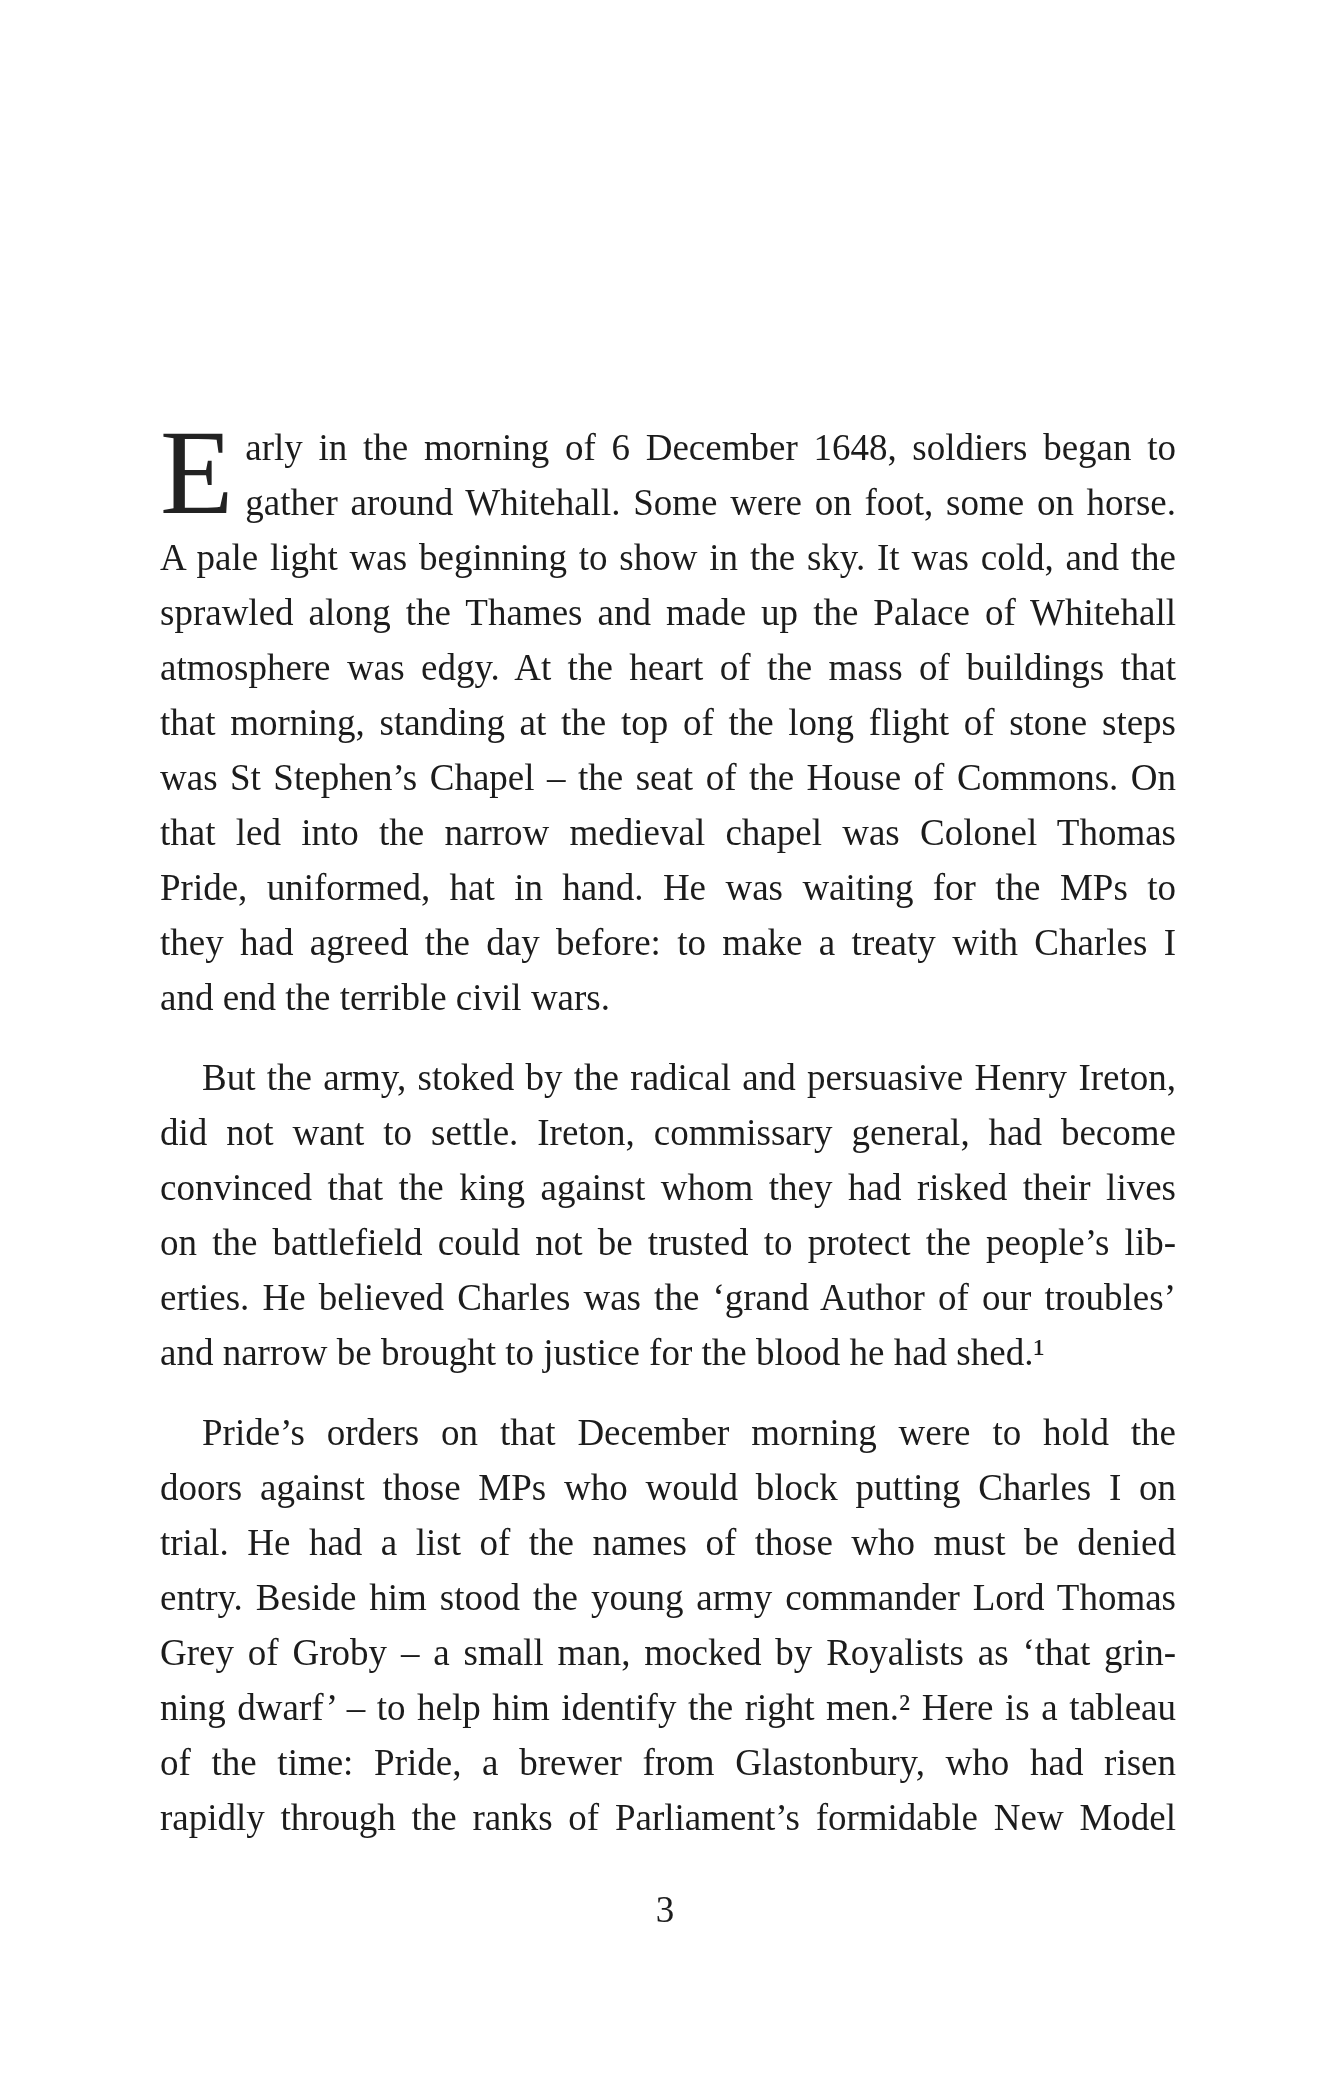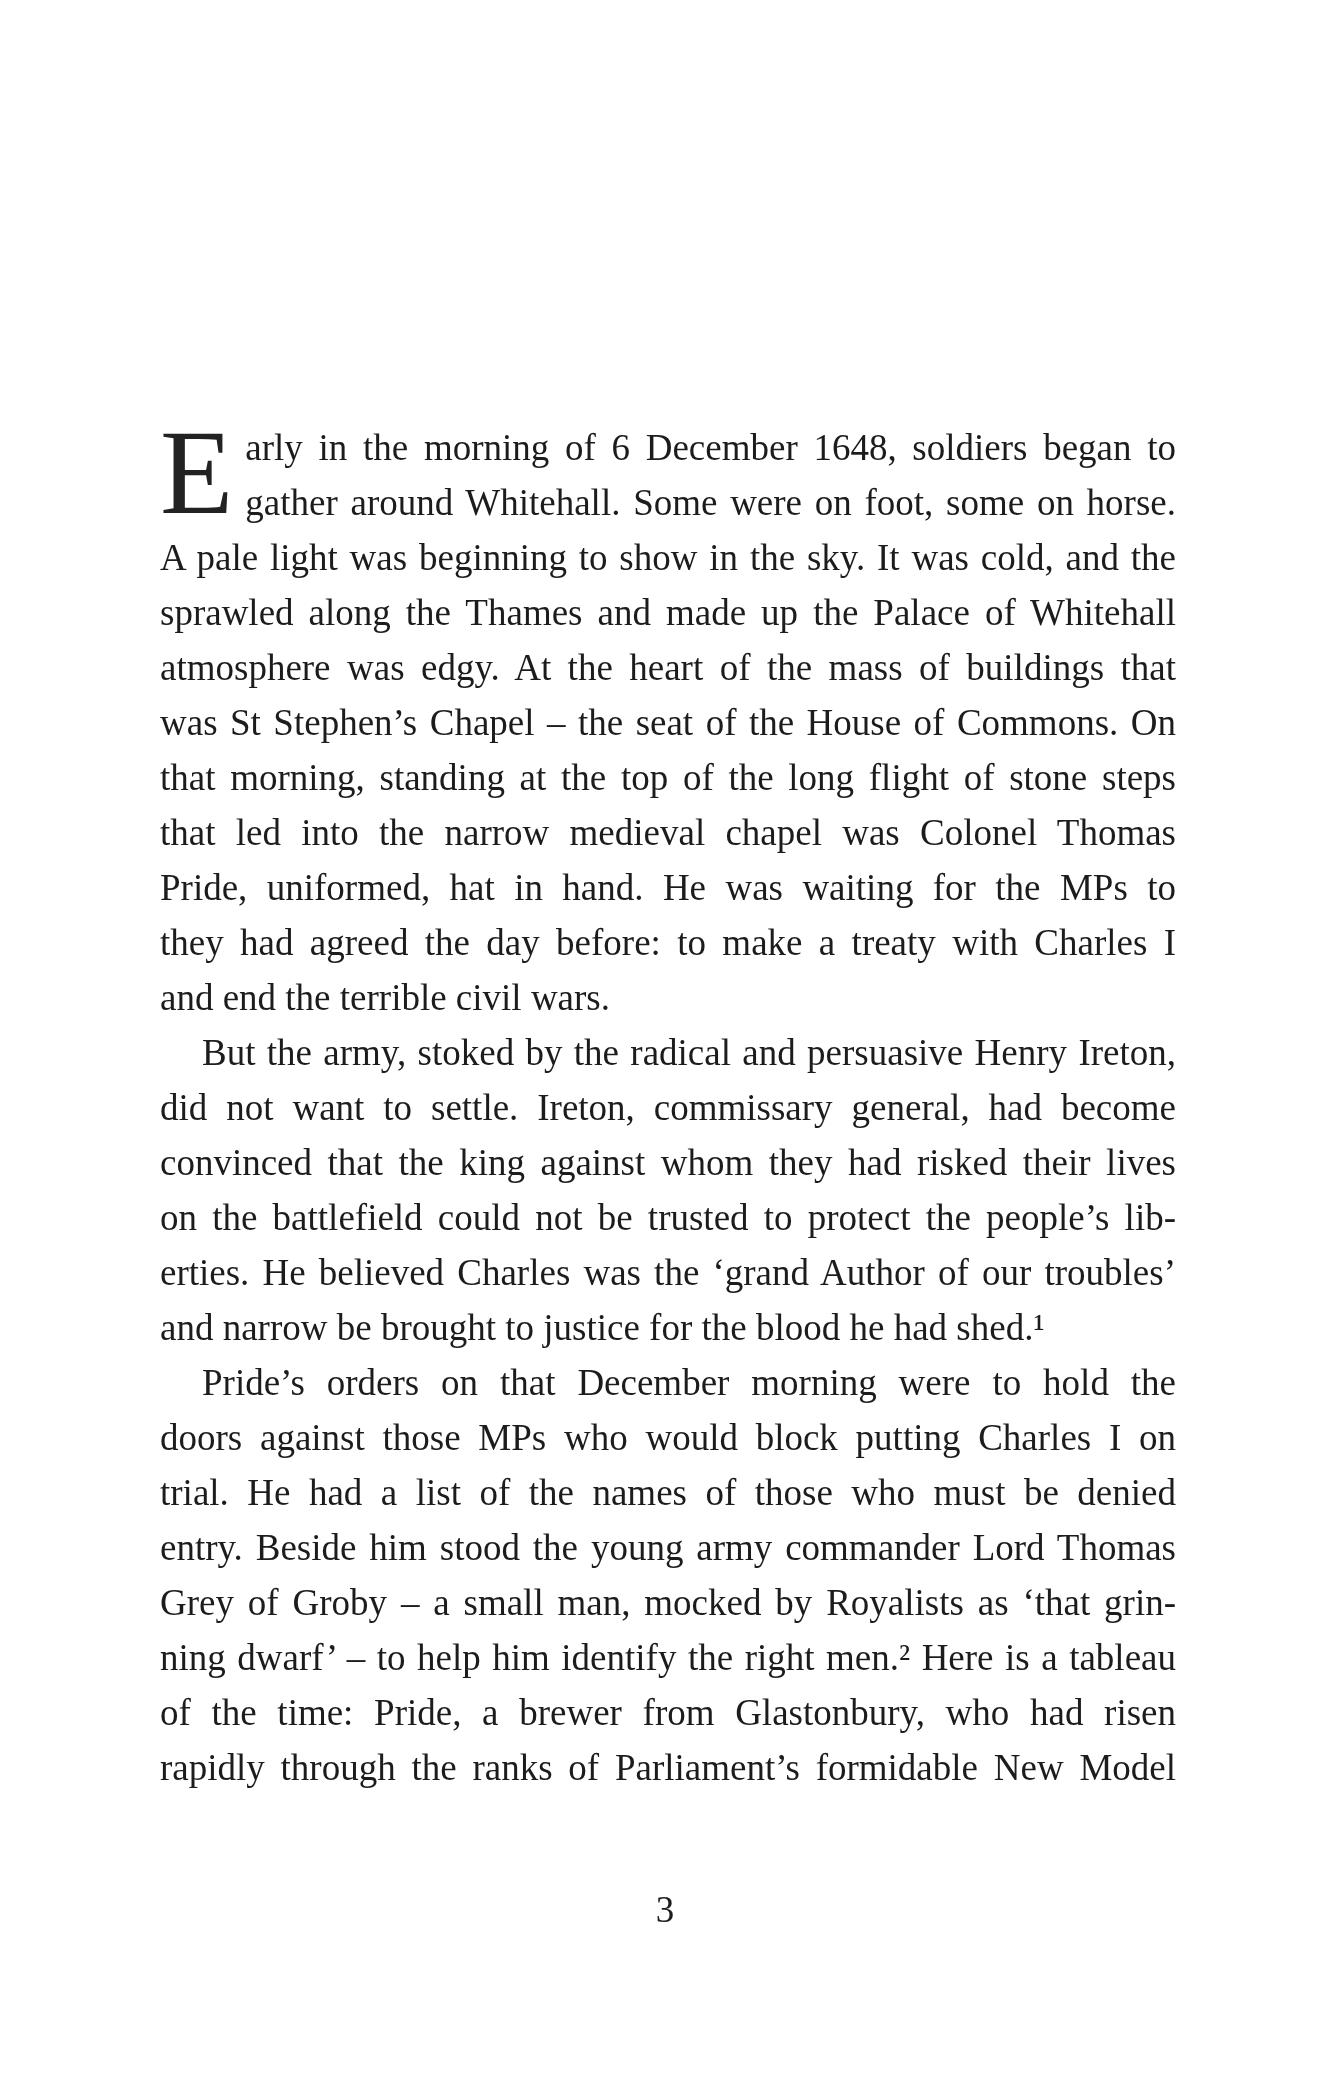--- a/index.html
+++ b/index.html
@@ -36,20 +36,21 @@
     white-space: normal;
     height: 55px;
     overflow: visible;
   }
   .line.last {
     text-align: center;
     text-align-last: left;
   }
   .line.indent {
     padding-left: 42px;
+    margin-top: 25px;
   }
   .drop-cap {
     float: left;
     font-size: 120px;
     line-height: 94px;
     margin: 6px 12px 0 0;
     color: #222222;
   }
   .page-number {
     position: absolute;
@@ -67,22 +68,22 @@
 <div class="page">
   <div class="text-block">
 
     <div class="paragraph">
       <span class="drop-cap">E</span>
       <div class="line">arly in the morning of 6 December 1648, soldiers began to</div>
       <div class="line">gather around Whitehall. Some were on foot, some on horse.</div>
       <div class="line">A pale light was beginning to show in the sky. It was cold, and the</div>
       <div class="line">sprawled along the Thames and made up the Palace of Whitehall</div>
       <div class="line">atmosphere was edgy. At the heart of the mass of buildings that</div>
+      <div class="line">that morning, standing at the top of the long flight of stone steps</div>
       <div class="line">was St Stephen’s Chapel – the seat of the House of Commons. On</div>
-      <div class="line">that morning, standing at the top of the long flight of stone steps</div>
       <div class="line">that led into the narrow medieval chapel was Colonel Thomas</div>
       <div class="line">Pride, uniformed, hat in hand. He was waiting for the MPs to</div>
       <div class="line">they had agreed the day before: to make a treaty with Charles I</div>
       <div class="line last">and end the terrible civil wars.</div>
     </div>
 
     <div class="paragraph">
       <div class="line indent">But the army, stoked by the radical and persuasive Henry Ireton,</div>
       <div class="line">did not want to settle. Ireton, commissary general, had become</div>
       <div class="line">convinced that the king against whom they had risked their lives</div>

